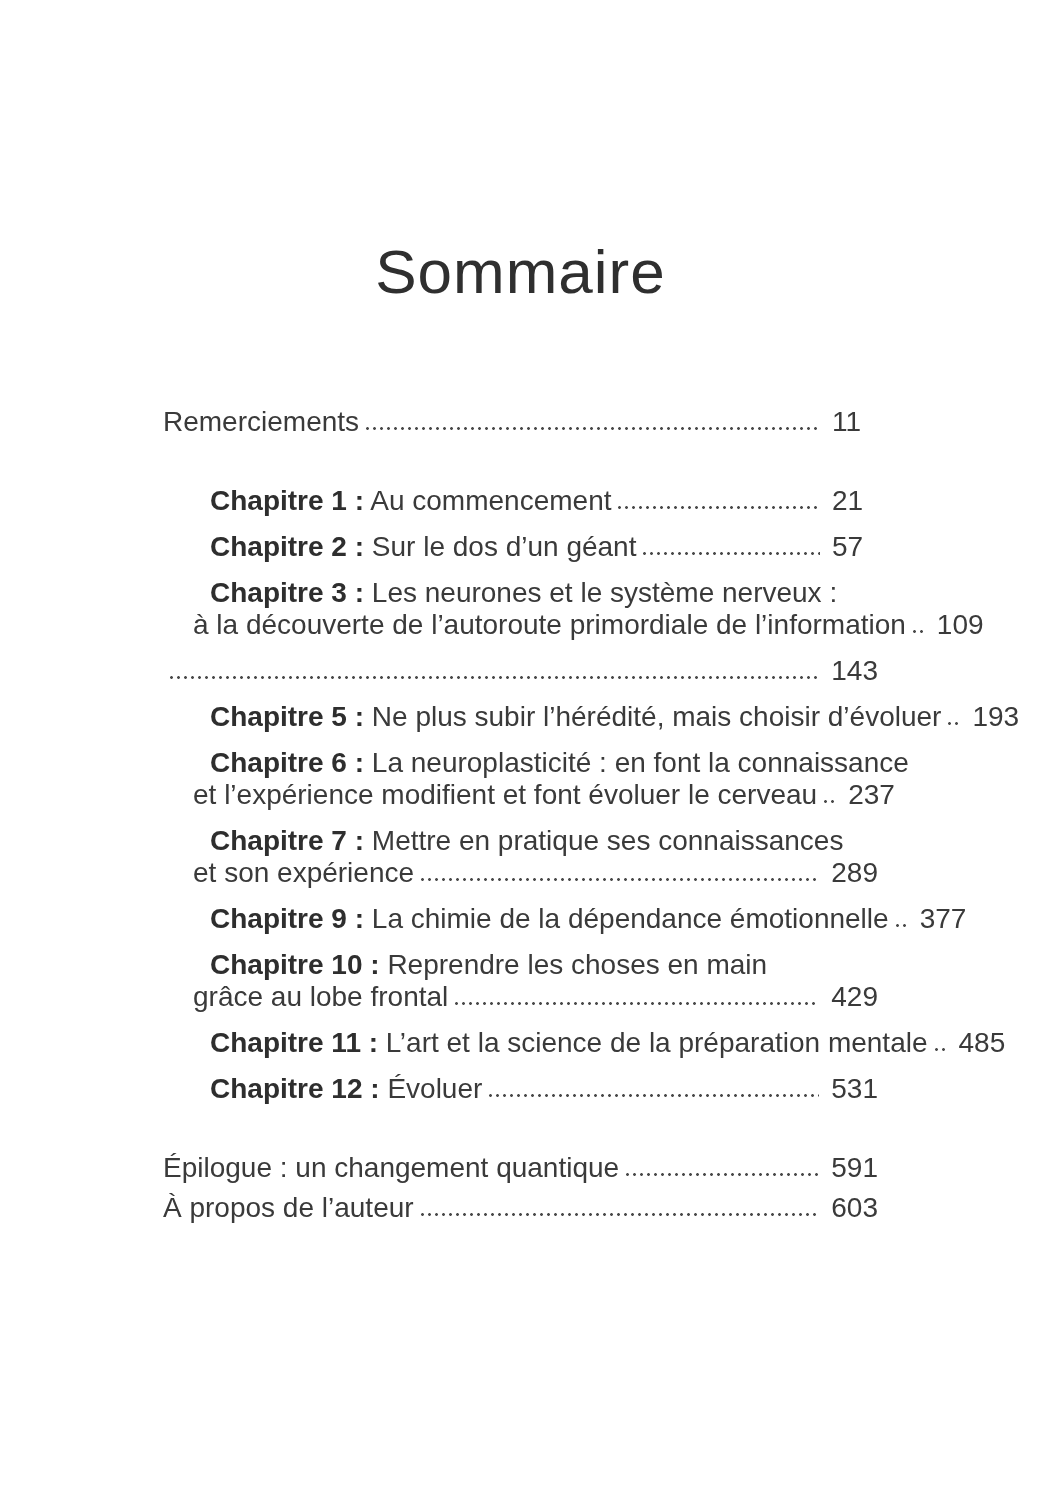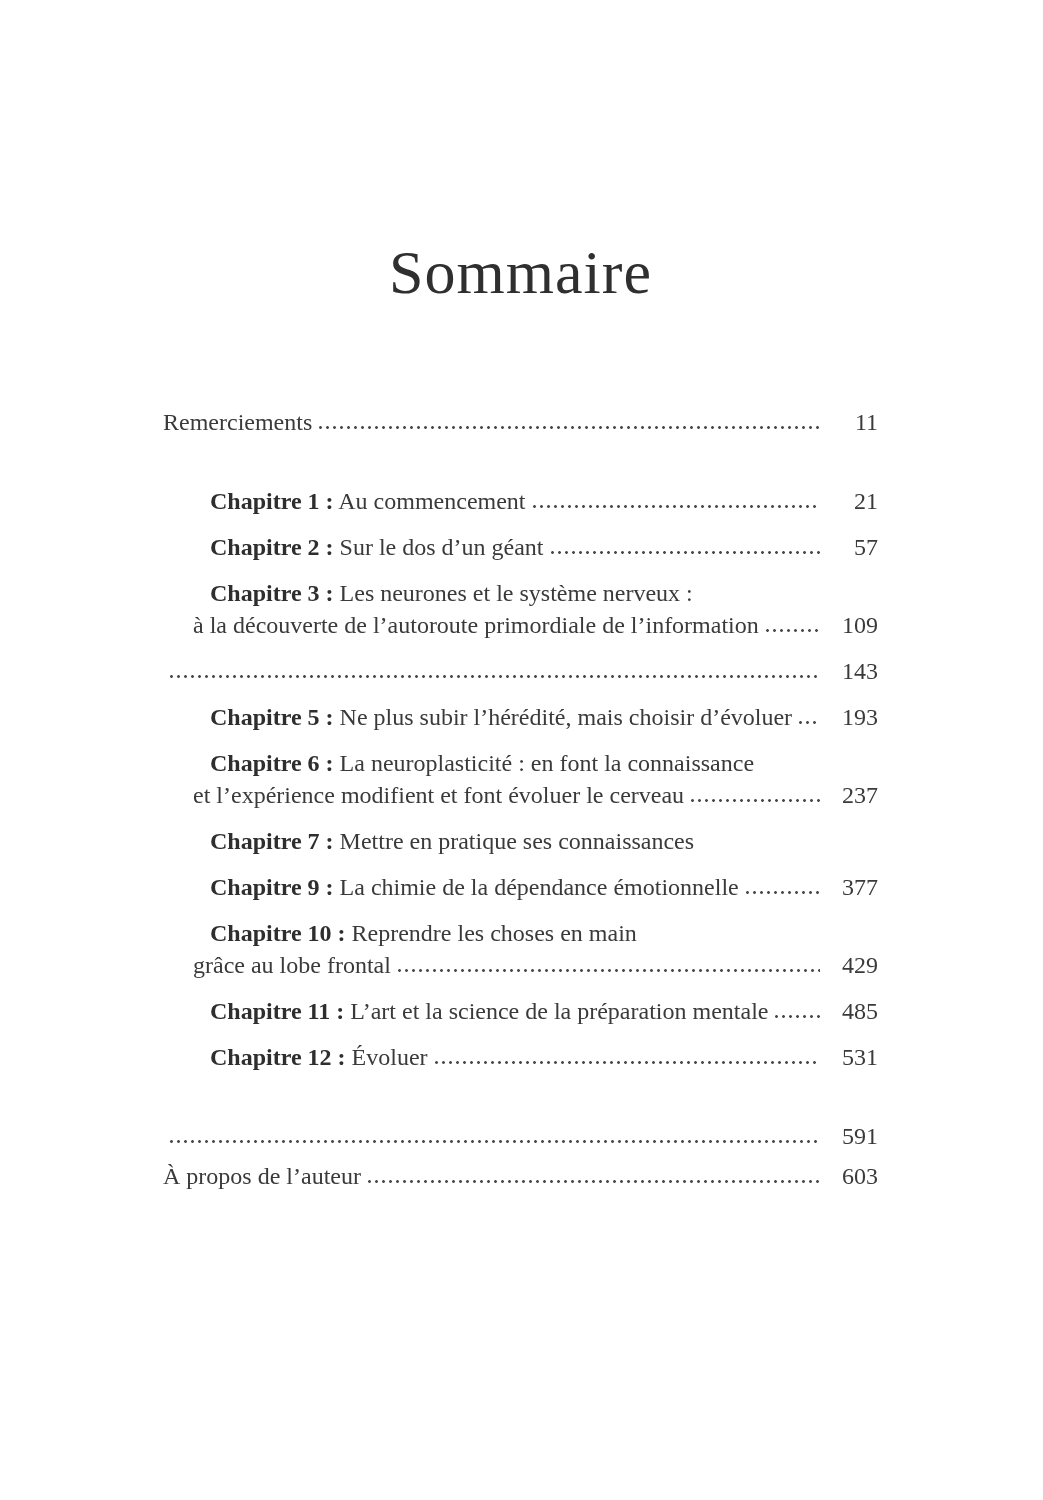--- a/index.html
+++ b/index.html
@@ -5,42 +5,42 @@
   html, body {
     margin: 0;
     padding: 0;
     background: #ffffff;
   }
   .page {
     position: relative;
     width: 1043px;
     height: 1500px;
     background: #ffffff;
-    font-family: Liberation Serif, serif;
+    font-family: Liberation Sans, sans-serif;
     color: #3a3a3a;
     overflow: hidden;
   }
   .content {
     position: absolute;
     left: 163px;
     top: 0;
     width: 715px;
   }
   .title {
     margin-top: 238px;
     text-align: center;
     font-size: 62px;
     font-weight: 300;
     letter-spacing: 1px;
     color: #2f2f2f;
     line-height: 1.1;
   }
   .toc {
     margin-top: 100px;
-    font-size: 24px;
+    font-size: 28px;
     line-height: 32px;
   }
   .group-front .toc-item { margin-bottom: 8px; }
   .group-chapters { margin-top: 47px; }
   .group-chapters .toc-item { margin-bottom: 14px; }
   .group-back { margin-top: 47px; }
   .group-back .toc-item { margin-bottom: 8px; }
 
   .toc-row {
     display: flex;
@@ -62,21 +62,20 @@
     min-width: 14px;
     height: 5px;
     margin: 0 12px 0 5px;
     background-image: radial-gradient(circle, #4a4a4a 1.25px, rgba(0,0,0,0) 1.55px);
     background-size: 7px 5px;
     background-repeat: repeat-x;
     background-position: left bottom;
   }
   .page-num {
     min-width: 46px;
-    text-align: right;
     white-space: nowrap;
     color: #3a3a3a;
   }
 </style>
 </head>
 <body>
 
 <div class="page">
   <div class="content">
 
@@ -146,20 +145,25 @@
             <span class="entry-text">et l’expérience modifient et font évoluer le cerveau</span>
             <span class="leader"></span>
             <span class="page-num">237</span>
           </div>
         </div>
 
         <div class="toc-item">
           <div class="toc-row">
             <span class="entry-text"><b>Chapitre 7 :</b> <span>Mettre en pratique ses connaissances</span></span>
           </div>
+          <div class="toc-row cont-row">
+            <span class="entry-text">et son expérience</span>
+            <span class="leader"></span>
+            <span class="page-num">289</span>
+          </div>
         </div>
 
 
         <div class="toc-item">
           <div class="toc-row">
             <span class="entry-text"><b>Chapitre 9 :</b> <span>La chimie de la dépendance émotionnelle</span></span>
             <span class="leader"></span>
             <span class="page-num">377</span>
           </div>
         </div>
@@ -189,20 +193,21 @@
             <span class="leader"></span>
             <span class="page-num">531</span>
           </div>
         </div>
 
       </div>
 
       <div class="group-back">
         <div class="toc-item">
           <div class="toc-row">
+            <span class="entry-text">Épilogue : un changement quantique</span>
             <span class="leader"></span>
             <span class="page-num">591</span>
           </div>
         </div>
         <div class="toc-item">
           <div class="toc-row">
             <span class="entry-text">À propos de l’auteur</span>
             <span class="leader"></span>
             <span class="page-num">603</span>
           </div>

